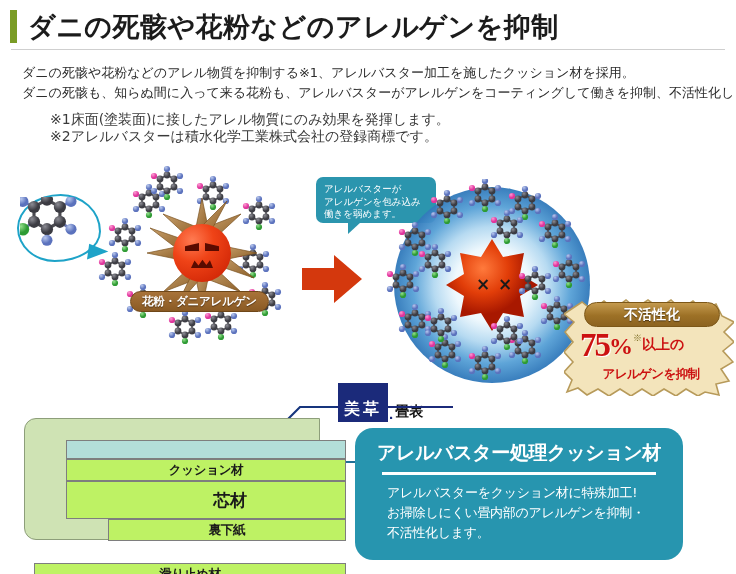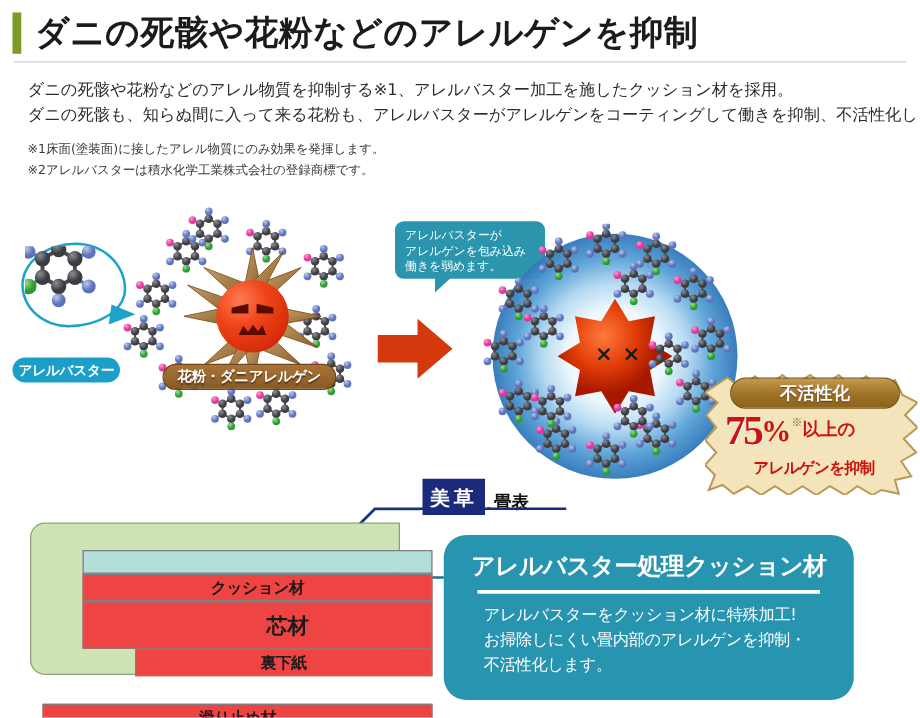--- a/index.html
+++ b/index.html
@@ -43,23 +43,24 @@
   }
 
   
   .intro { position: absolute; left: 22px; top: 63px; width: 700px; }
   .intro-line {
     font-size: 13px; line-height: 20px;
     color: #2c2c2c; white-space: nowrap;
     font-family: "DejaVu Sans", "Liberation Sans", sans-serif;
   }
   .note-line {
-    font-size: 10px; line-height: 17px;
+    font-size: 14px; line-height: 17px;
     color: #3a3a3a; white-space: nowrap;
     font-family: "DejaVu Sans", "Liberation Sans", sans-serif;
+    margin-left: 28px;
   }
   .notes { margin-top: 8px; }
 
   
   .stage {
     position: absolute; left: 0; top: 165px;
     width: 736px; height: 235px;
   }
 
   
@@ -215,21 +216,21 @@
   .bottom { position: absolute; left: 0; top: 378px; width: 736px; height: 196px; }
 
   
   .misou-row {
     position: absolute; left: 338px; top: 5px;
     display: flex; align-items: flex-end;
   }
   .misou-box {
     background: #1b2a7a; color: #ffffff;
     font-size: 16px; font-weight: bold;
-    padding: 6px 6px 2px 6px;
+    padding: 16px 6px 2px 6px;
     letter-spacing: 3px;
     font-family: "DejaVu Sans", "Liberation Sans", sans-serif;
   }
   .misou-dot { color: #1b2a7a; font-size: 15px; font-weight: bold; margin: 0 1px 0 1px; }
   .misou-tail {
     color: #111111; font-size: 14px; font-weight: bold;
     margin-left: 1px; margin-bottom: 1px;
     font-family: "DejaVu Sans", "Liberation Sans", sans-serif;
   }
   .misou-underline {
@@ -242,21 +243,21 @@
   .green-wrap {
     position: absolute; left: 0; top: 0;
     width: 296px; height: 122px;
     background: #cfe3b4;
     border: 1.5px solid #8d9e7a;
     border-radius: 12px 0 0 12px;
   }
   .layer {
     position: absolute;
     border: 1.5px solid #7e7e7e;
-    background: #ef4444;
+    background: #bef264;
     display: flex; align-items: center; justify-content: center;
     font-size: 12.5px; font-weight: bold; color: #1a1a1a;
     font-family: "DejaVu Sans", "Liberation Sans", sans-serif;
     letter-spacing: -0.3px;
   }
   .layer-ab   { left: 42px; top: 22px;  width: 280px; height: 19px; background: #b3ded9; }
   .layer-cush { left: 42px; top: 41px;  width: 280px; height: 22px; }
   .layer-core { left: 42px; top: 63px;  width: 280px; height: 38px; font-size: 17px; padding-left: 48px; }
   .layer-back { left: 84px; top: 101px; width: 238px; height: 22px; }
   .layer-slip { left: 10px; top: 123px; width: 312px; height: 22px; margin-top: 22px; }
@@ -392,21 +393,20 @@
       <circle cx="7" cy="12" r="3.3" fill="url(#gC)"></circle>
       <circle cx="0" cy="8" r="3.3" fill="url(#gC)"></circle>
       <circle cx="7" cy="-10" r="3.0" fill="url(#gM)"></circle>
       <circle cx="20" cy="-3" r="3.0" fill="url(#gB)"></circle>
       <circle cx="20" cy="12" r="3.0" fill="url(#gB)"></circle>
       <circle cx="7" cy="18" r="3.0" fill="url(#gB)"></circle>
       <circle cx="-6" cy="12" r="3.4" fill="url(#gG)"></circle>
       <circle cx="-6" cy="-3" r="3.0" fill="url(#gB)"></circle>
     </g>
   </svg>
-  <div class="ab-pill">アレルバスター</div>
 
   <div class="allergen-wrap">
     <svg class="spike-star" viewBox="0 0 110 110">
       <defs>
         <linearGradient id="spikeG" x1="0" y1="0" x2="1" y2="1">
           <stop offset="0%" stop-color="#c8a06c"></stop>
             <stop offset="100%" stop-color="#8c5f28"></stop>
         </linearGradient>
       </defs>
       <g fill="url(#spikeG)" stroke="#7a5220" stroke-width="0.7">

